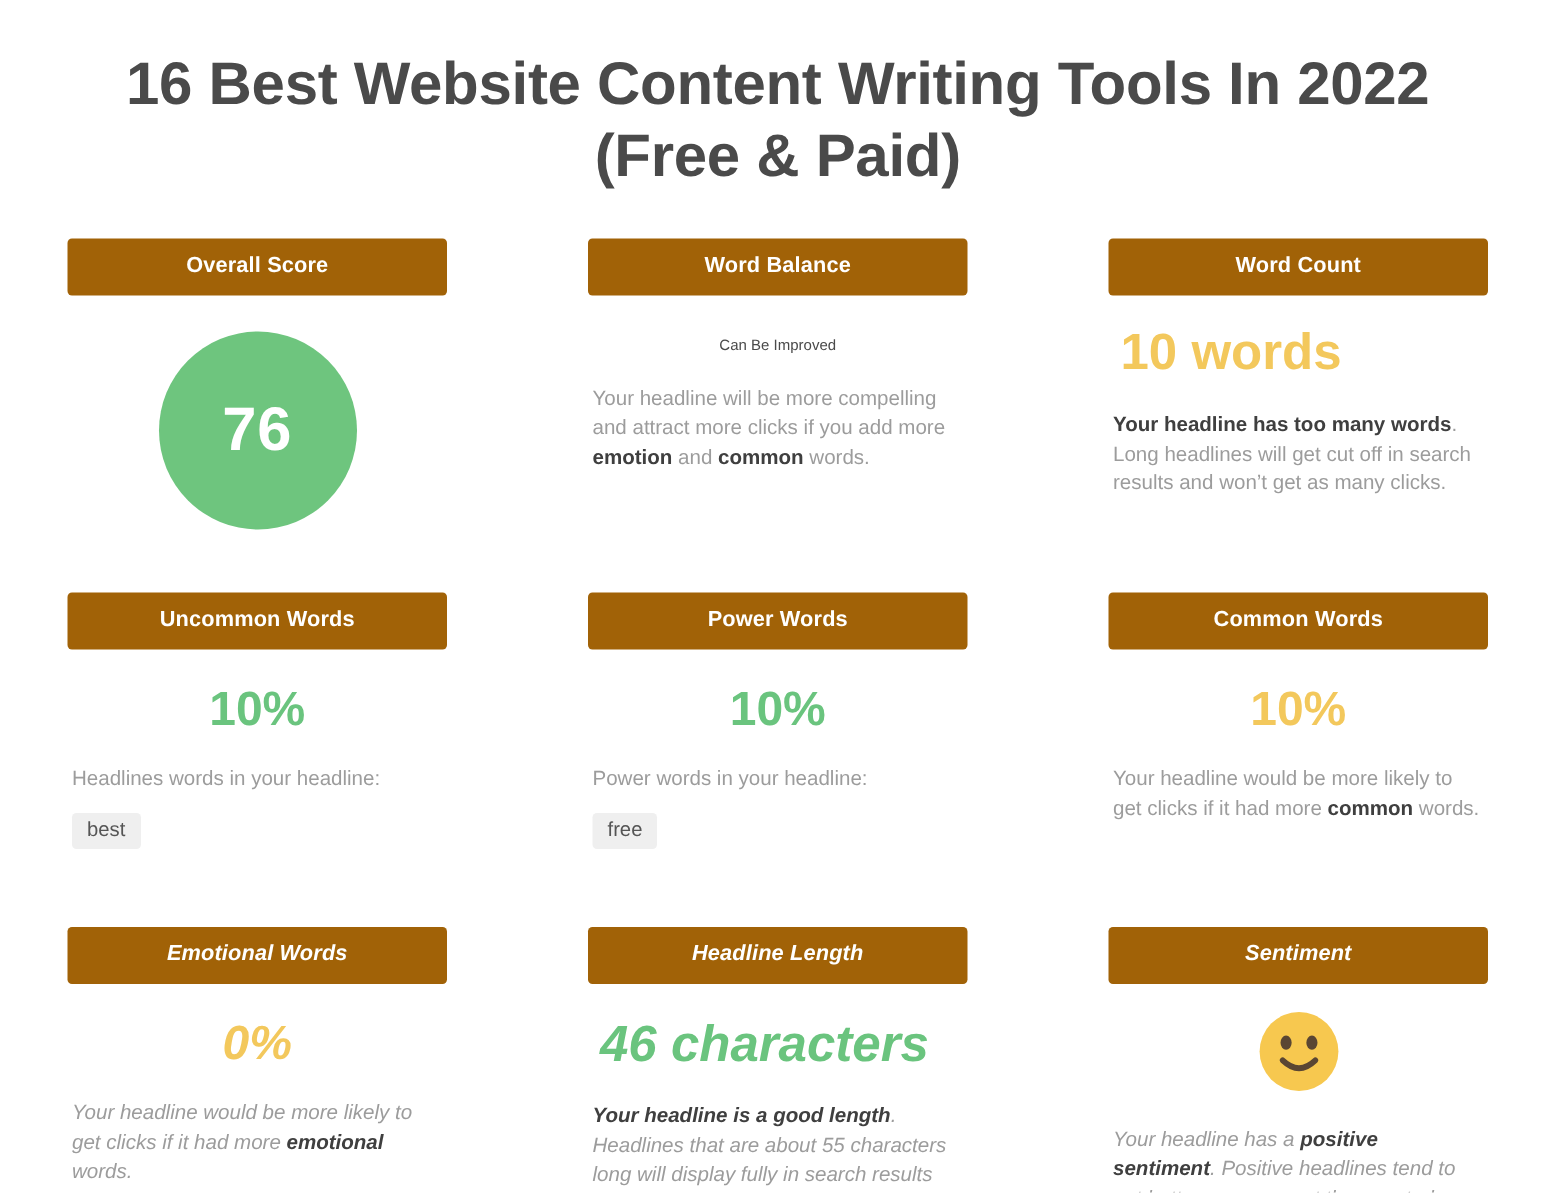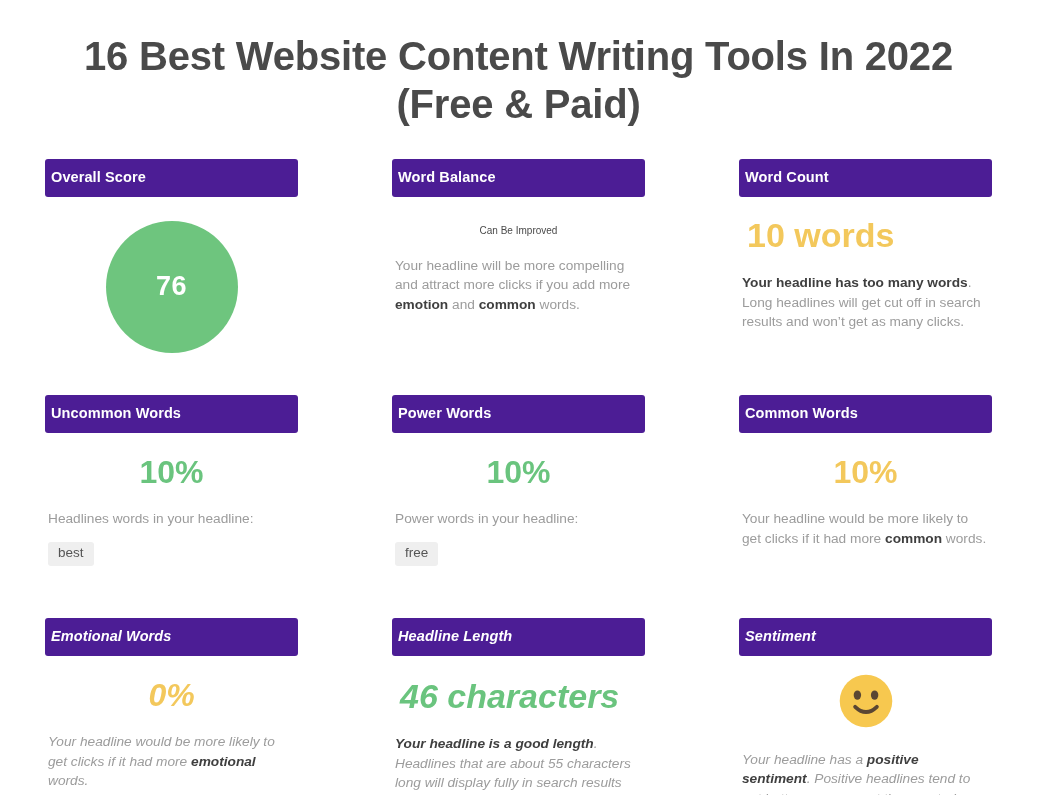--- a/index.html
+++ b/index.html
@@ -46,24 +46,25 @@
 
   .card {
     width: 253px;
     box-sizing: border-box;
   }
   .card-row-1 { height: 236px; }
   .card-row-2 { height: 223px; }
   .card-row-3 { height: 230px; font-style: italic; }
 
   .card-header {
-    background: #4c1d95;
+    background: #a16207;
     color: #ffffff;
     font-size: 14.5px;
     font-weight: bold;
+    text-align: center;
     padding: 10px 6px 11px 6px;
     border-radius: 3px;
     line-height: 1.15;
     letter-spacing: 0.1px;
   }
 
   .card-body {
     padding: 0 1px;
   }
 
@@ -75,21 +76,21 @@
   }
   .score-circle {
     width: 132px;
     height: 132px;
     border-radius: 50%;
     background: #6ec57e;
     display: flex;
     align-items: center;
     justify-content: center;
     color: #ffffff;
-    font-size: 27px;
+    font-size: 41px;
     font-weight: bold;
     letter-spacing: 0.5px;
   }
 
   
   .sub-heading {
     text-align: center;
     font-size: 10px;
     font-weight: normal;
     color: #4a4a4a;

